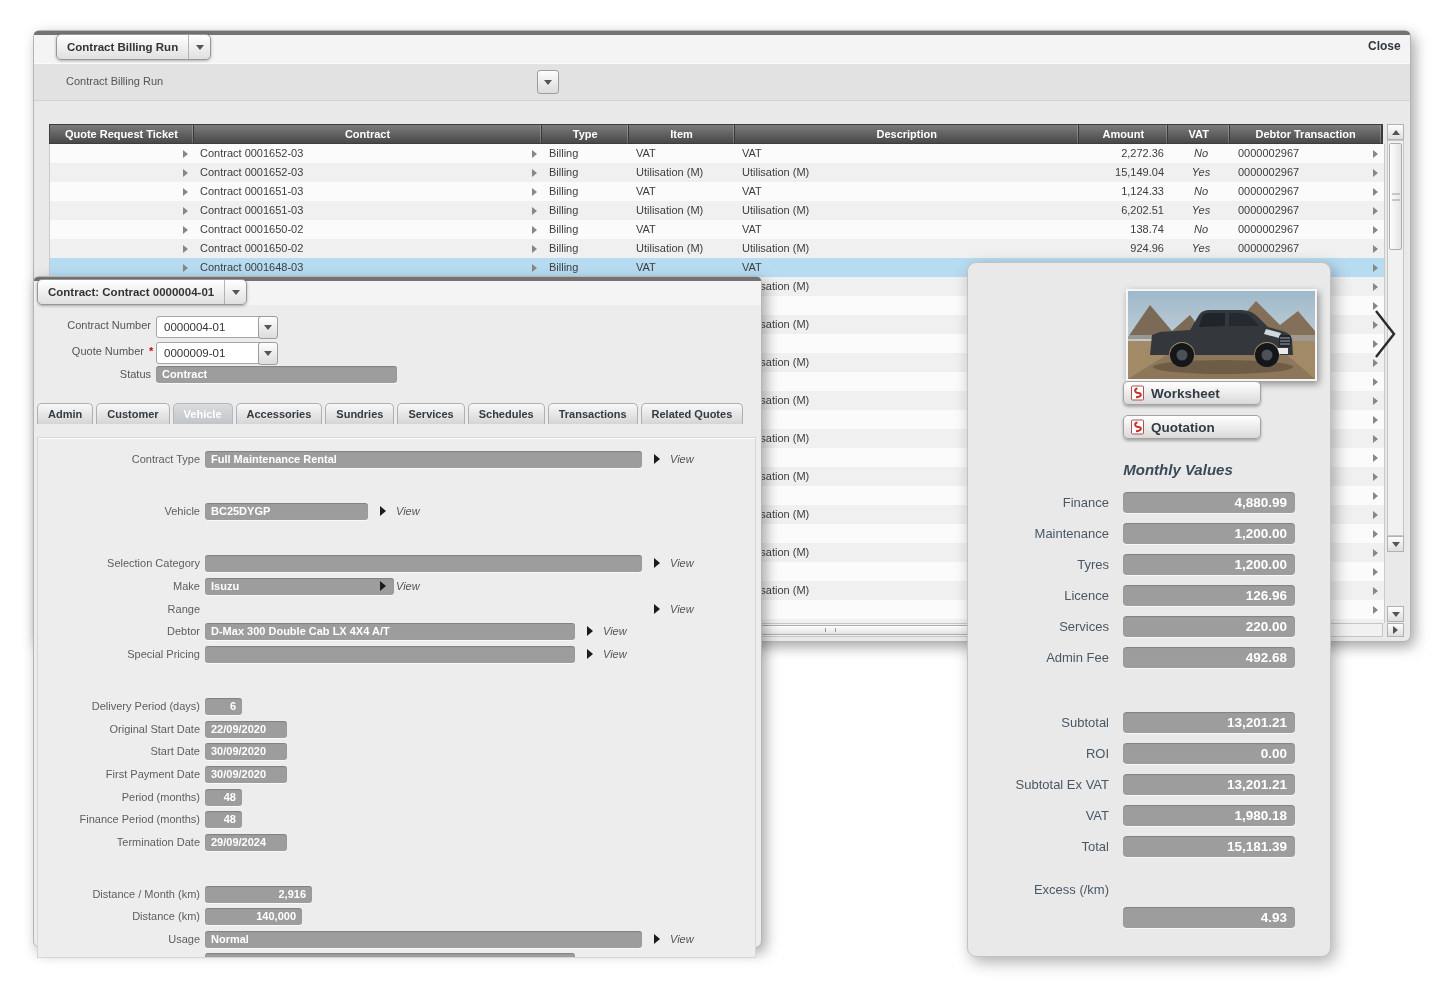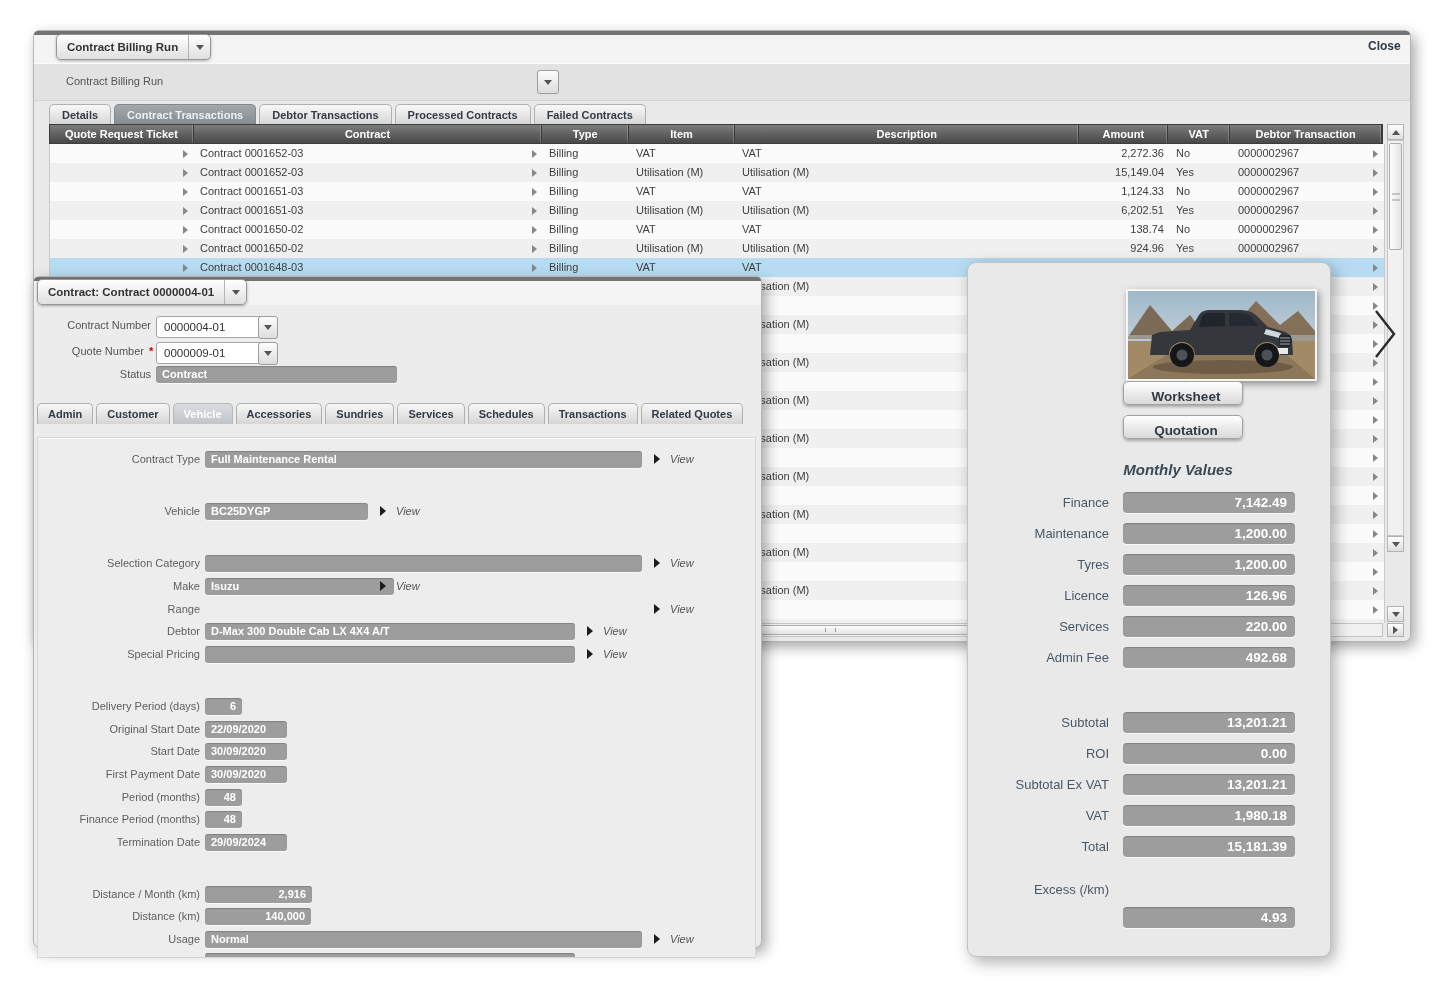--- a/index.html
+++ b/index.html
@@ -36,21 +36,21 @@
          border:1px solid #3d3d3d;box-sizing:border-box;}
   .th{color:#fff;font-weight:bold;font-size:11px;line-height:18px;text-align:center;
       border-right:1px solid #383838;box-shadow:inset -1px 0 0 rgba(255,255,255,.22);
       overflow:hidden;white-space:nowrap;box-sizing:border-box;}
   .tbody{position:absolute;overflow:hidden;background:#fbfbfb;border-left:1px solid #c9c9c9;border-right:1px solid #c9c9c9;}
   .trow{position:absolute;left:0;width:100%;height:19px;display:flex;font-size:11px;color:#3d3d3d;cursor:pointer;}
   .trow.alt{background:#f0f0f0;}
   .trow.selected{background:#b7dcf2;}
   .tc{box-sizing:border-box;padding:0 6px;line-height:19px;white-space:nowrap;overflow:hidden;display:flex;align-items:center;}
   .tc.right{justify-content:flex-end;}
-  .tc.center{justify-content:flex-start;}
+  .tc.center{justify-content:center;font-style:italic;}
   .drill{width:0;height:0;border-left:5px solid #878787;border-top:4px solid transparent;border-bottom:4px solid transparent;flex:none;}
   .pushR{margin-left:auto;}
   
   .sbtn{position:absolute;background:linear-gradient(#fdfdfd,#dedede);border:1px solid #b2b2b2;
         display:flex;align-items:center;justify-content:center;box-sizing:border-box;}
   .tri-up{width:0;height:0;border-left:4px solid transparent;border-right:4px solid transparent;border-bottom:5px solid #555;}
   .tri-down{width:0;height:0;border-left:4px solid transparent;border-right:4px solid transparent;border-top:5px solid #555;}
   .tri-right{width:0;height:0;border-top:4px solid transparent;border-bottom:4px solid transparent;border-left:5px solid #555;}
   .vtrack{position:absolute;background:#f1f1f1;border:1px solid #c6c6c6;box-sizing:border-box;}
   .vthumb{position:absolute;left:1px;right:1px;background:linear-gradient(90deg,#fdfdfd,#e4e4e4);
@@ -70,23 +70,23 @@
         box-shadow:0 1px 0 rgba(255,255,255,.65), inset 0 1px 1px rgba(0,0,0,.18);}
   .gbar.num{text-align:right;}
   .viewarrow{position:absolute;width:0;height:0;border-left:6px solid #1c1c1c;border-top:5px solid transparent;
              border-bottom:5px solid transparent;margin-top:3px;cursor:pointer;}
   .viewtext{position:absolute;font-size:11px;font-style:italic;color:#555;line-height:17px;cursor:pointer;}
   .req{color:#c00;font-weight:bold;margin:0 3px;}
   
   .panel{position:absolute;background:#e9e9e9;border:1px solid #c2c2c2;border-radius:9px;
          box-shadow:4px 5px 16px rgba(0,0,0,.32);}
   .photo{position:absolute;border:2px solid #f6f6f6;box-shadow:2px 3px 7px rgba(0,0,0,.4);background:#9db8cb;}
-  .pdfbtn{position:absolute;width:120px;height:24px;display:flex;align-items:center;gap:6px;padding:0 0 0 6px;
+  .pdfbtn{position:absolute;width:138px;height:24px;display:flex;align-items:center;gap:6px;padding:0 0 0 6px;
           background:linear-gradient(#ffffff,#d9d9d9);border:1px solid #a2a2a2;border-radius:5px;
-          font-weight:bold;font-size:13.5px;color:#333b45;box-shadow:0 2px 3px rgba(0,0,0,.28);cursor:pointer;box-sizing:border-box;flex-direction:column;}
+          font-weight:bold;font-size:13.5px;color:#333b45;box-shadow:0 2px 3px rgba(0,0,0,.28);cursor:pointer;box-sizing:border-box;}
   .pheading{position:absolute;left:90px;width:240px;text-align:center;font-weight:bold;font-style:italic;
             font-size:15px;color:#3a4a57;}
   .mlabel{position:absolute;width:141px;left:0;text-align:right;font-size:13px;color:#4a5866;line-height:21px;white-space:nowrap;}
   .mbar{position:absolute;left:155px;width:172px;height:21px;background:#9d9d9d;border-radius:4px;color:#fff;
         font-weight:bold;font-size:13.5px;line-height:21px;text-align:right;padding-right:8px;box-sizing:border-box;
         box-shadow:0 1px 0 rgba(255,255,255,.65), inset 0 1px 1px rgba(0,0,0,.18);}
   .bigchev{position:absolute;z-index:60;}
 </style>
 </head>
 <body>
@@ -103,27 +103,20 @@
   </div>
   <span class="closelink" style="left:1334px;top:8px;">Close</span>
 
   <div class="fieldrow" style="top:32px;">
     <span class="flabel" style="left:32px;">Contract Billing Run</span>
     <span class="ddbtn" style="left:503px;top:6px;">
         <span class="caret"></span>
       </span>
   </div>
 
-  <div class="tabs dark" id="billing-tabs" style="left:15px;top:73px;">
-      <div class="tab">Details</div>
-      <div class="tab active">Contract Transactions</div>
-      <div class="tab">Debtor Transactions</div>
-      <div class="tab">Processed Contracts</div>
-      <div class="tab">Failed Contracts</div>
-    </div>
 
   <div class="thead" id="billing-thead" style="left:15px;top:93px;width:1334px;">
       <div class="th" style="width: 144px;">Quote Request Ticket</div>
       <div class="th" style="width: 349px;">Contract</div>
       <div class="th" style="width: 87px;">Type</div>
       <div class="th" style="width: 106px;">Item</div>
       <div class="th" style="width: 345px;">Description</div>
       <div class="th" style="width: 89px;">Amount</div>
       <div class="th" style="width: 62px;">VAT</div>
       <div class="th" style="width: 152px;">Debtor Transaction</div>
@@ -956,21 +949,21 @@
       <span class="gbar" style="top: 328px; left: 167px; width: 82px;">30/09/2020</span>
       <span class="vlabel" style="top: 351px;">Period  (months)</span>
       <span class="gbar num" style="top: 351px; left: 167px; width: 37px;">48</span>
       <span class="vlabel" style="top: 373px;">Finance Period (months)</span>
       <span class="gbar num" style="top: 373px; left: 167px; width: 37px;">48</span>
       <span class="vlabel" style="top: 396px;">Termination Date</span>
       <span class="gbar" style="top: 396px; left: 167px; width: 82px;">29/09/2024</span>
       <span class="vlabel" style="top: 448px;">Distance / Month (km)</span>
       <span class="gbar num" style="top: 448px; left: 167px; width: 107px;">2,916</span>
       <span class="vlabel" style="top: 470px;">Distance (km)</span>
-      <span class="gbar num" style="top: 470px; left: 167px; width: 106px; padding-left: 36px;">140,000</span>
+      <span class="gbar num" style="top: 470px; left: 167px; width: 97px; padding-left: 36px;">140,000</span>
       <span class="vlabel" style="top: 493px;">Usage</span>
       <span class="gbar" style="top: 493px; left: 167px; width: 437px;">Normal</span>
       <span class="viewarrow" style="top: 493px; left: 616px;"></span>
       <span class="viewtext" style="top: 493px; left: 632px;">View</span>
       <span class="gbar" style="top: 515px; left: 167px; width: 370px;"></span>
     </div>
 </div>
 
 <div class="panel" style="left:967px;top:262px;width:362px;height:693px;z-index:30;">
 
@@ -1015,21 +1008,21 @@
       <rect x="1.5" y="1" width="12" height="14" rx="1" fill="#fff" stroke="#b05050"></rect>
       <path d="M7.5 3.5 C4.2 3.5 4.2 8 8.5 8 C12 8 12 12 6 12.3" stroke="#c9302c" stroke-width="2" fill="none"></path>
     </svg>
     <span>Quotation</span>
   </div>
 
   <div class="pheading" style="top:198px;">Monthly Values</div>
 
   <div id="monthly-rows">
       <span class="mlabel" style="top: 229px;">Finance</span>
-      <span class="mbar" style="top: 229px;">7,142.49</span>
+      <span class="mbar" style="top: 229px;">4,880.99</span>
       <span class="mlabel" style="top: 260px;">Maintenance</span>
       <span class="mbar" style="top: 260px;">1,200.00</span>
       <span class="mlabel" style="top: 291px;">Tyres</span>
       <span class="mbar" style="top: 291px;">1,200.00</span>
       <span class="mlabel" style="top: 322px;">Licence</span>
       <span class="mbar" style="top: 322px;">126.96</span>
       <span class="mlabel" style="top: 353px;">Services</span>
       <span class="mbar" style="top: 353px;">220.00</span>
       <span class="mlabel" style="top: 384px;">Admin Fee</span>
       <span class="mbar" style="top: 384px;">492.68</span>

